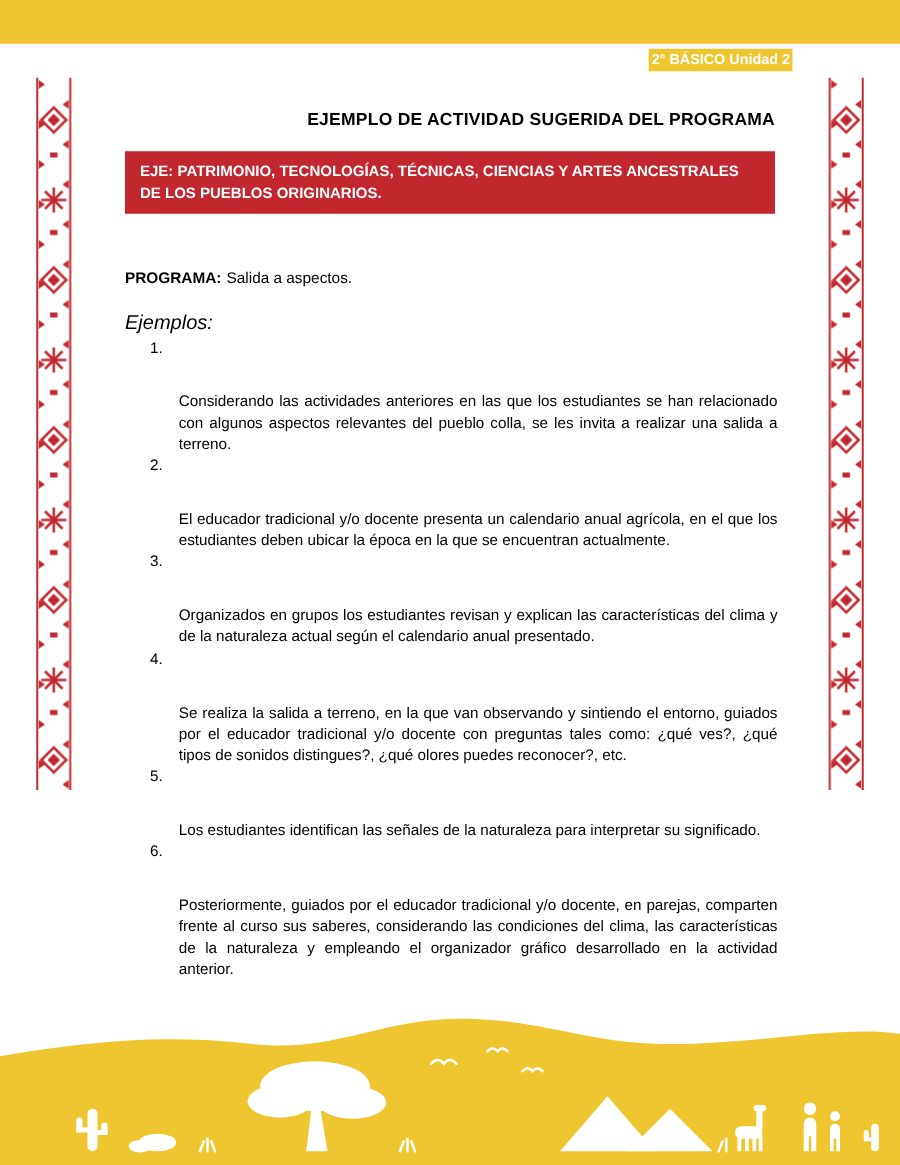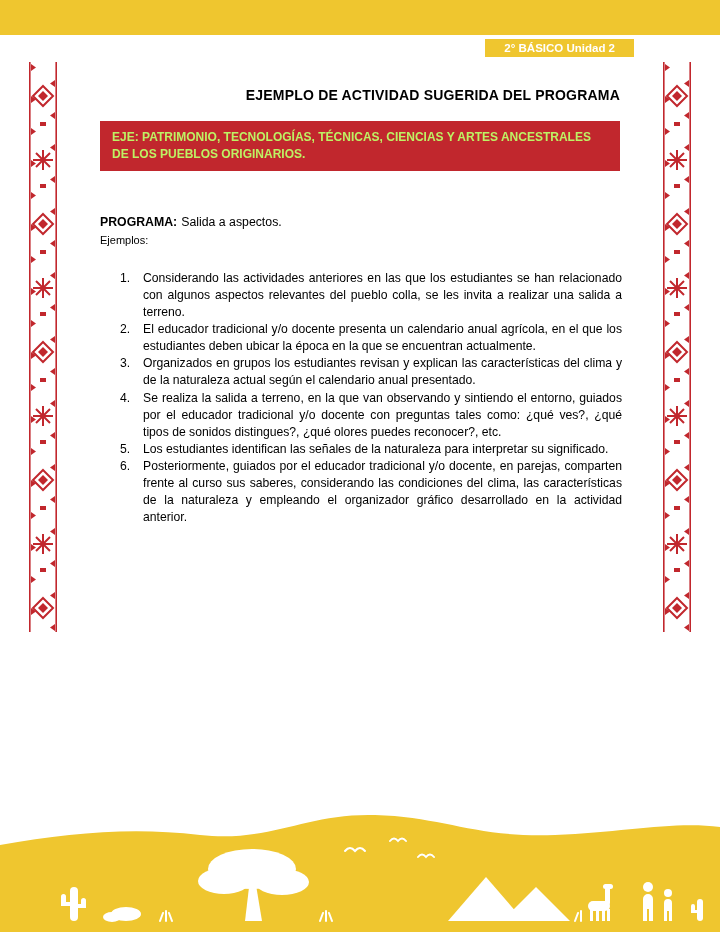--- a/index.html
+++ b/index.html
@@ -15,57 +15,58 @@
   }
   .top-band {
     position: absolute; top: 0; left: 0;
     width: 100%; height: 35px;
     background: var(--yellow, #EFC62F);
   }
   .unit-badge {
     position: absolute; top: 39px; right: 86px;
     background: var(--yellow, #EFC62F);
     color: #fff; font-weight: bold; font-size: 11.5px;
-    padding: 3px 19px;
+    padding: 3px 2px;
     white-space: nowrap;
     margin-left: 24px;
   }
   .side-border { position: absolute; top: 62px; width: 30px; height: 570px; }
   .side-border.left  { left: 28px; }
   .side-border.right { right: 28px; }
 
   .doc-title {
     position: absolute; top: 87px; left: 100px; width: 520px;
     text-align: right; font-weight: bold; font-size: 14px;
     letter-spacing: 0.2px;
   }
   .eje-banner {
     position: absolute; top: 121px; left: 100px; width: 520px;
     background: var(--red, #C1272D);
-    color: #bef264; font-weight: bold; font-size: 12px; line-height: 1.4;
+    color: #ffffff; font-weight: bold; font-size: 12px; line-height: 1.4;
     padding: 8px 12px;
   }
   .activity-line {
     position: absolute; top: 215px; left: 100px; width: 520px;
     font-size: 12.3px;
   }
   .activity-label { font-weight: bold; }
   .activity-value { margin-left: 4px; }
   .examples-heading {
-    position: absolute; top: 234px; left: 100px;
-    font-size: 11px;
+    position: absolute; top: 250px; left: 100px;
+    font-size: 16px;
+    font-style: italic;
   }
   .examples-list {
     position: absolute; top: 270px; left: 100px; width: 522px;
     list-style: none;
     font-size: 12.2px; line-height: 1.4;
   }
   .example-item { display: flex; margin-left: 20px; }
   .example-num  { flex: 0 0 23px; }
-  .example-text { flex: 1; text-align: justify; }
+  .example-text { flex: 1; text-align: justify; margin-top: 43px; }
 
   .footer-art { position: absolute; bottom: 0; left: 0; display: block; }
 
   
   .pr { fill: var(--red, #C1272D); }
   .ps { fill: none; stroke: var(--red, #C1272D); stroke-width: 2; }
   .band-fill { fill: var(--yellow, #EFC62F); }
   .sil { fill: #ffffff; }
   .bird, .grass { fill: none; stroke: #ffffff; stroke-width: 2; stroke-linecap: round; }
 </style>

